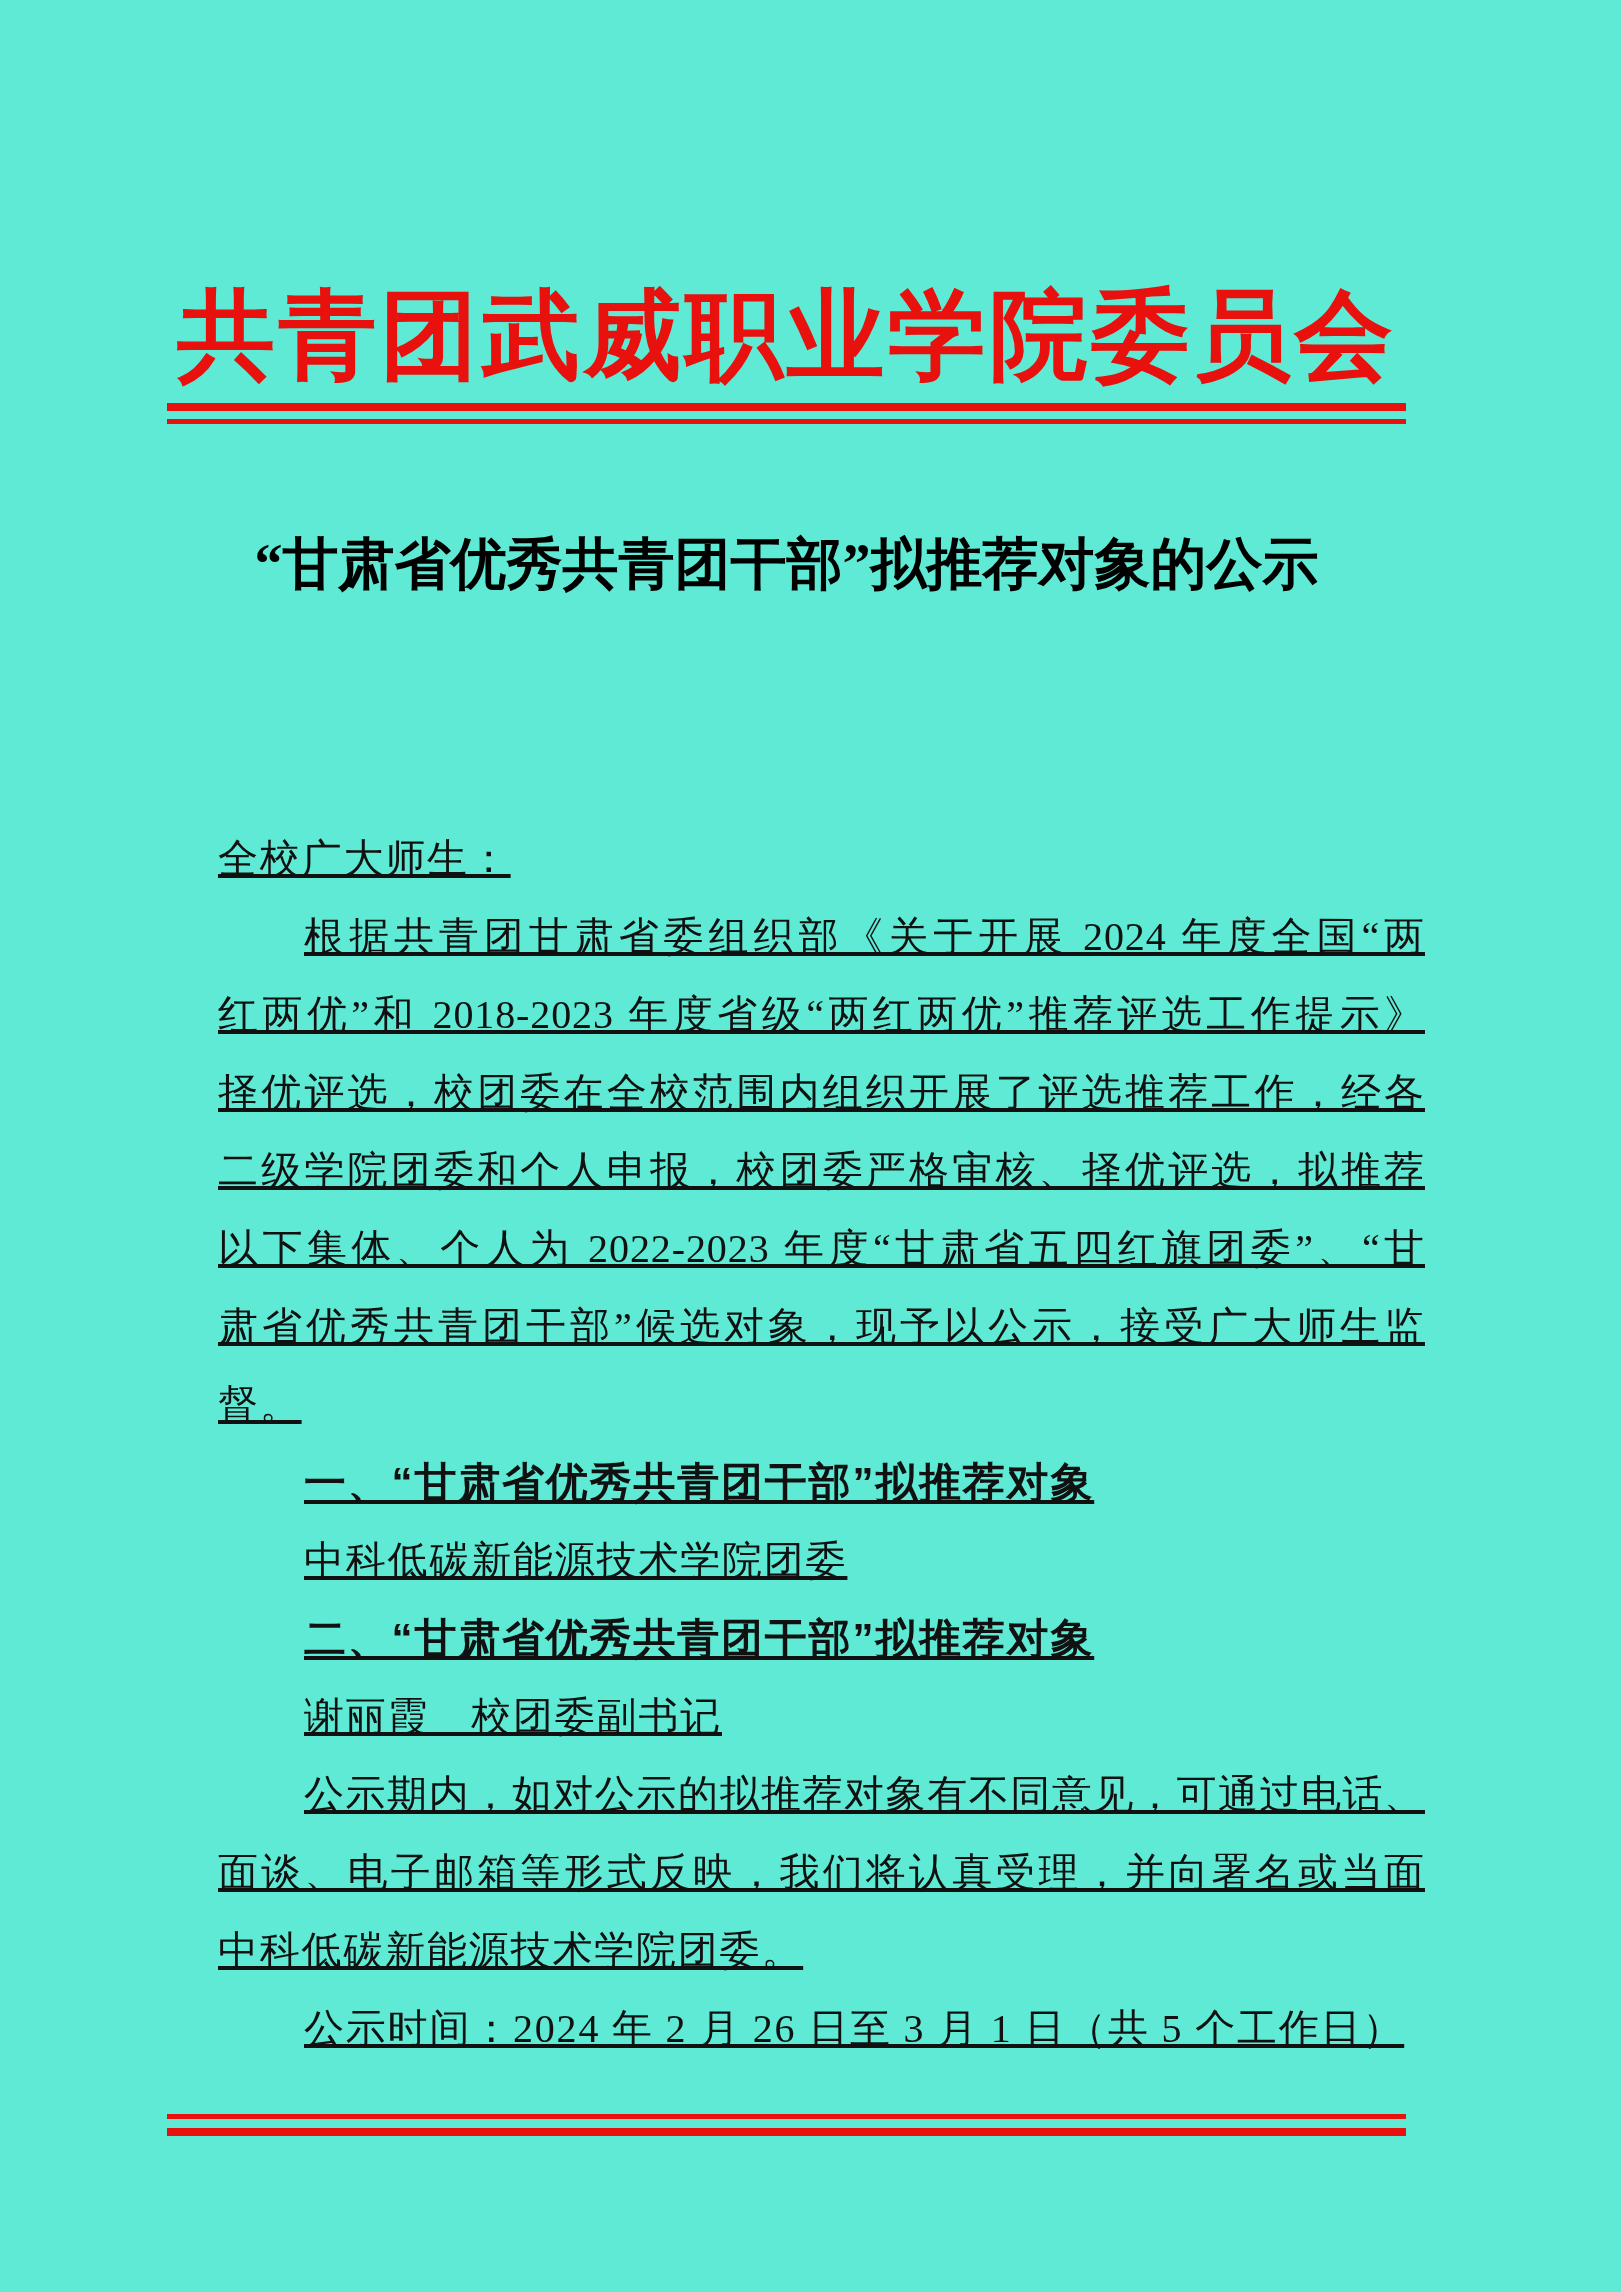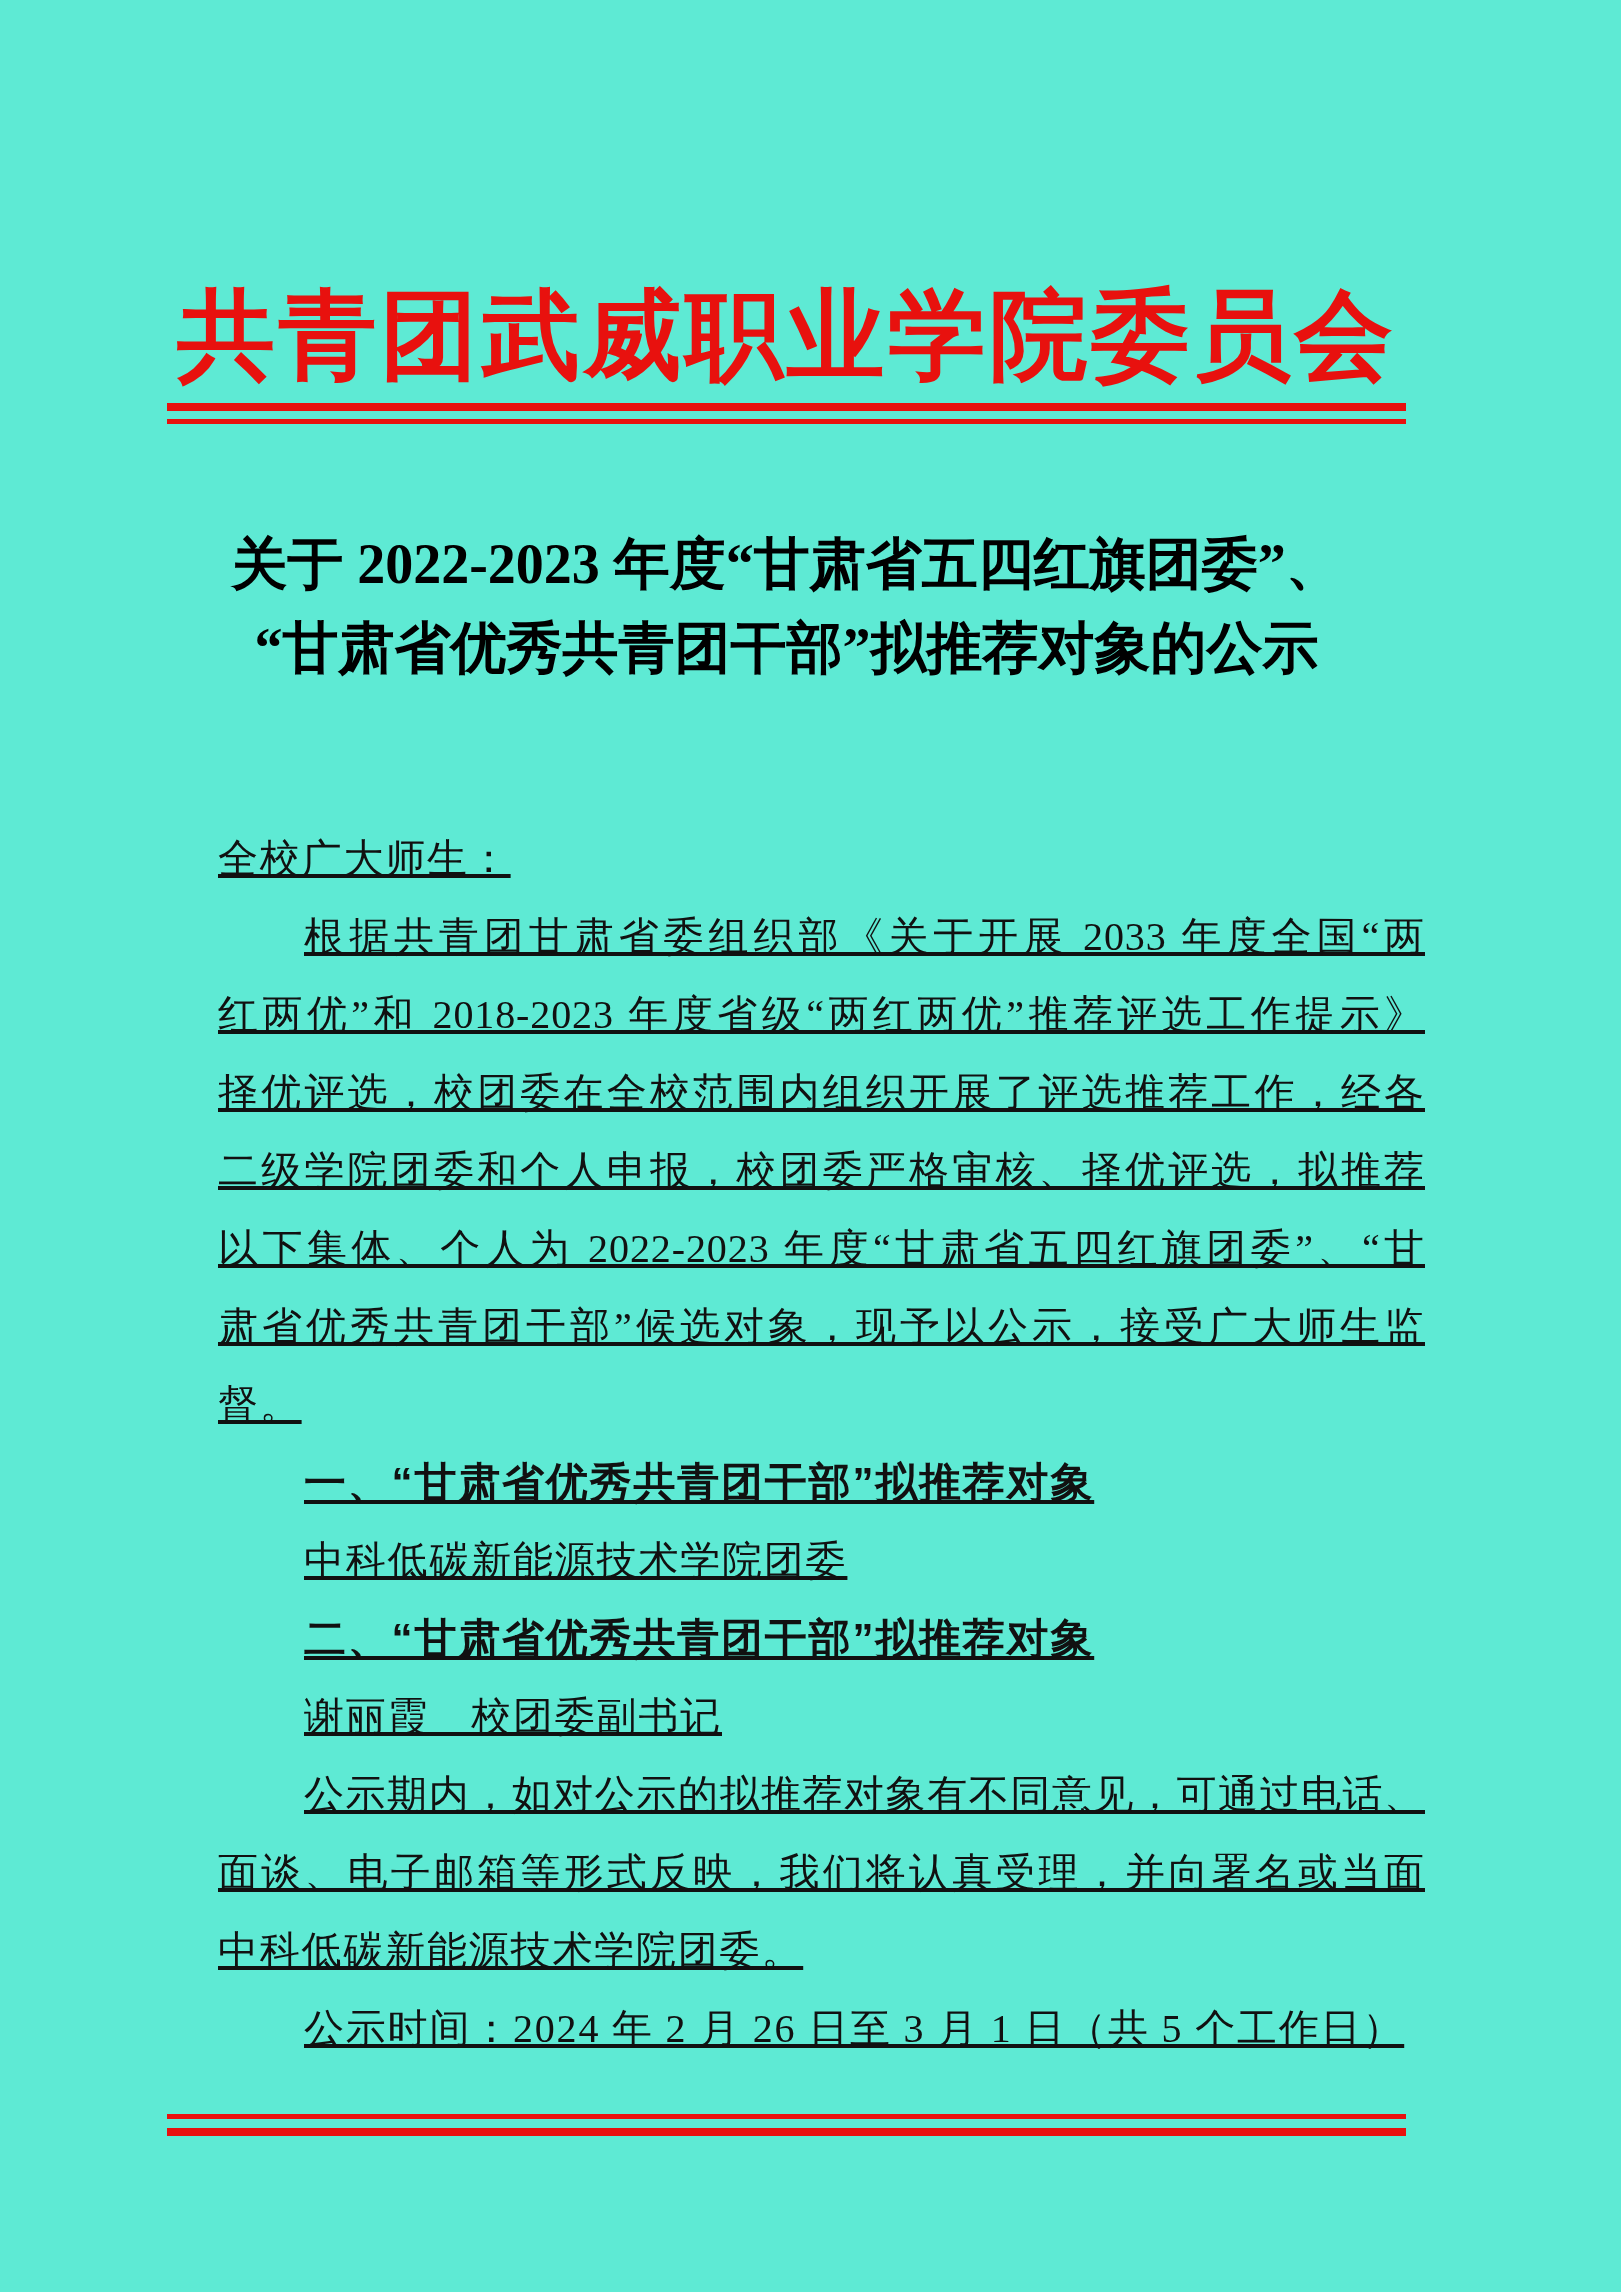--- a/index.html
+++ b/index.html
@@ -86,27 +86,26 @@
 </head>
 <body>
 
 <div class="page">
 
   <div class="masthead-title">共青团武威职业学院委员会</div>
   <div class="rule rule-header-thick"></div>
   <div class="rule rule-header-thin"></div>
 
   <div class="doc-title">
-    <div>关于 2022-2023 年度“甘肃省五四红旗团委”、</div>
     <div>“甘肃省优秀共青团干部”拟推荐对象的公示</div>
   </div>
 
   <div class="body-text">
     <div class="line">全校广大师生：</div>
-    <div class="line indent stretch">根据共青团甘肃省委组织部《关于开展 2033 年度全国“两</div>
+    <div class="line indent stretch">根据共青团甘肃省委组织部《关于开展 2024 年度全国“两</div>
     <div class="line stretch">红两优”和 2018-2023 年度省级“两红两优”推荐评选工作提示》</div>
     <div class="line stretch">择优评选，校团委在全校范围内组织开展了评选推荐工作，经各</div>
     <div class="line stretch">二级学院团委和个人申报，校团委严格审核、择优评选，拟推荐</div>
     <div class="line stretch">以下集体、个人为 2022-2023 年度“甘肃省五四红旗团委”、“甘</div>
     <div class="line stretch">肃省优秀共青团干部”候选对象，现予以公示，接受广大师生监</div>
     <div class="line">督。</div>
     <div class="line indent bold-hei">一、“甘肃省优秀共青团干部”拟推荐对象</div>
     <div class="line indent">中科低碳新能源技术学院团委</div>
     <div class="line indent bold-hei">二、“甘肃省优秀共青团干部”拟推荐对象</div>
     <div class="line indent">谢丽霞　校团委副书记</div>

